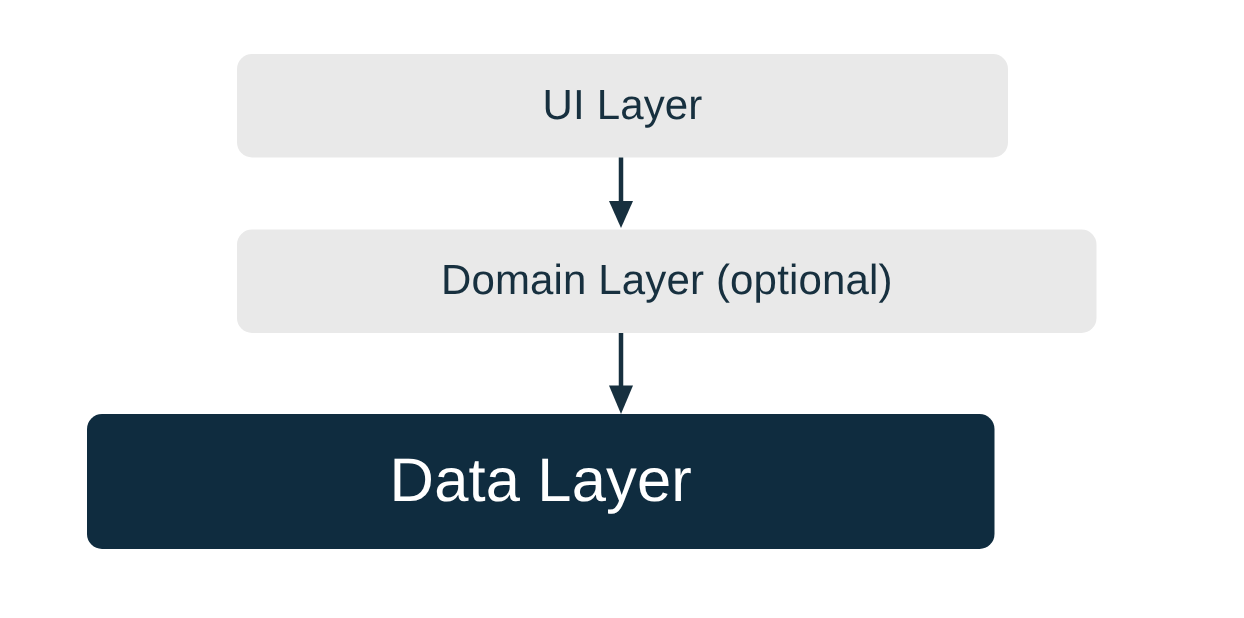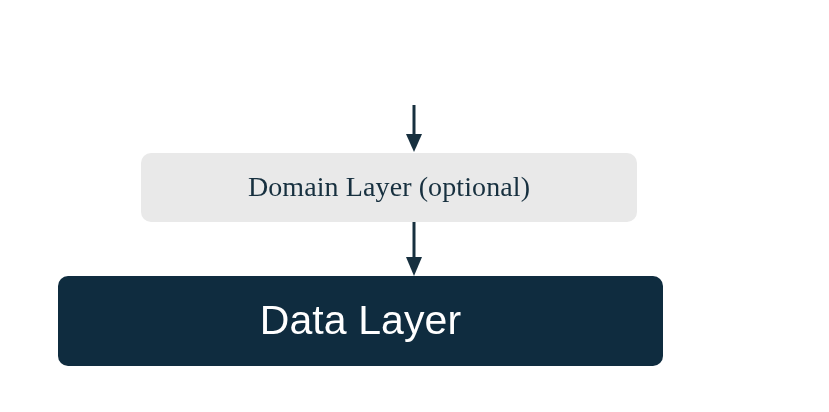--- a/index.html
+++ b/index.html
@@ -48,26 +48,25 @@
     background: #e9e9e9;
   }
   #ui-layer-box .layer-label {
     color: #17303f;
     font-size: 28px;
     font-weight: 400;
   }
 
   
   #domain-layer-box {
-    left: 141px;
+    left: 158px;
     top: 153px;
-    width: 496px;
+    width: 573px;
     height: 69px;
     background: #e9e9e9;
-    font-family: Liberation Serif, serif;
   }
   #domain-layer-box .layer-label {
     color: #17303f;
     font-size: 28px;
     font-weight: 400;
   }
 
   
   #data-layer-box {
     left: 58px;
@@ -97,20 +96,23 @@
   .arrow-head {
     fill: #17303f;
     stroke: none;
   }
 </style>
 </head>
 <body>
 
 <div id="diagram">
 
+  <div class="layer-box" id="ui-layer-box">
+    <span class="layer-label">UI Layer</span>
+  </div>
 
   <svg class="arrow" id="arrow-ui-to-domain" width="829" height="412" viewBox="0 0 829 412" aria-hidden="true">
     <line class="arrow-line" x1="414" y1="105" x2="414" y2="137"></line>
     <polygon class="arrow-head" points="406,134 422,134 414,152"></polygon>
   </svg>
 
   <div class="layer-box" id="domain-layer-box">
     <span class="layer-label">Domain Layer (optional)</span>
   </div>
 

